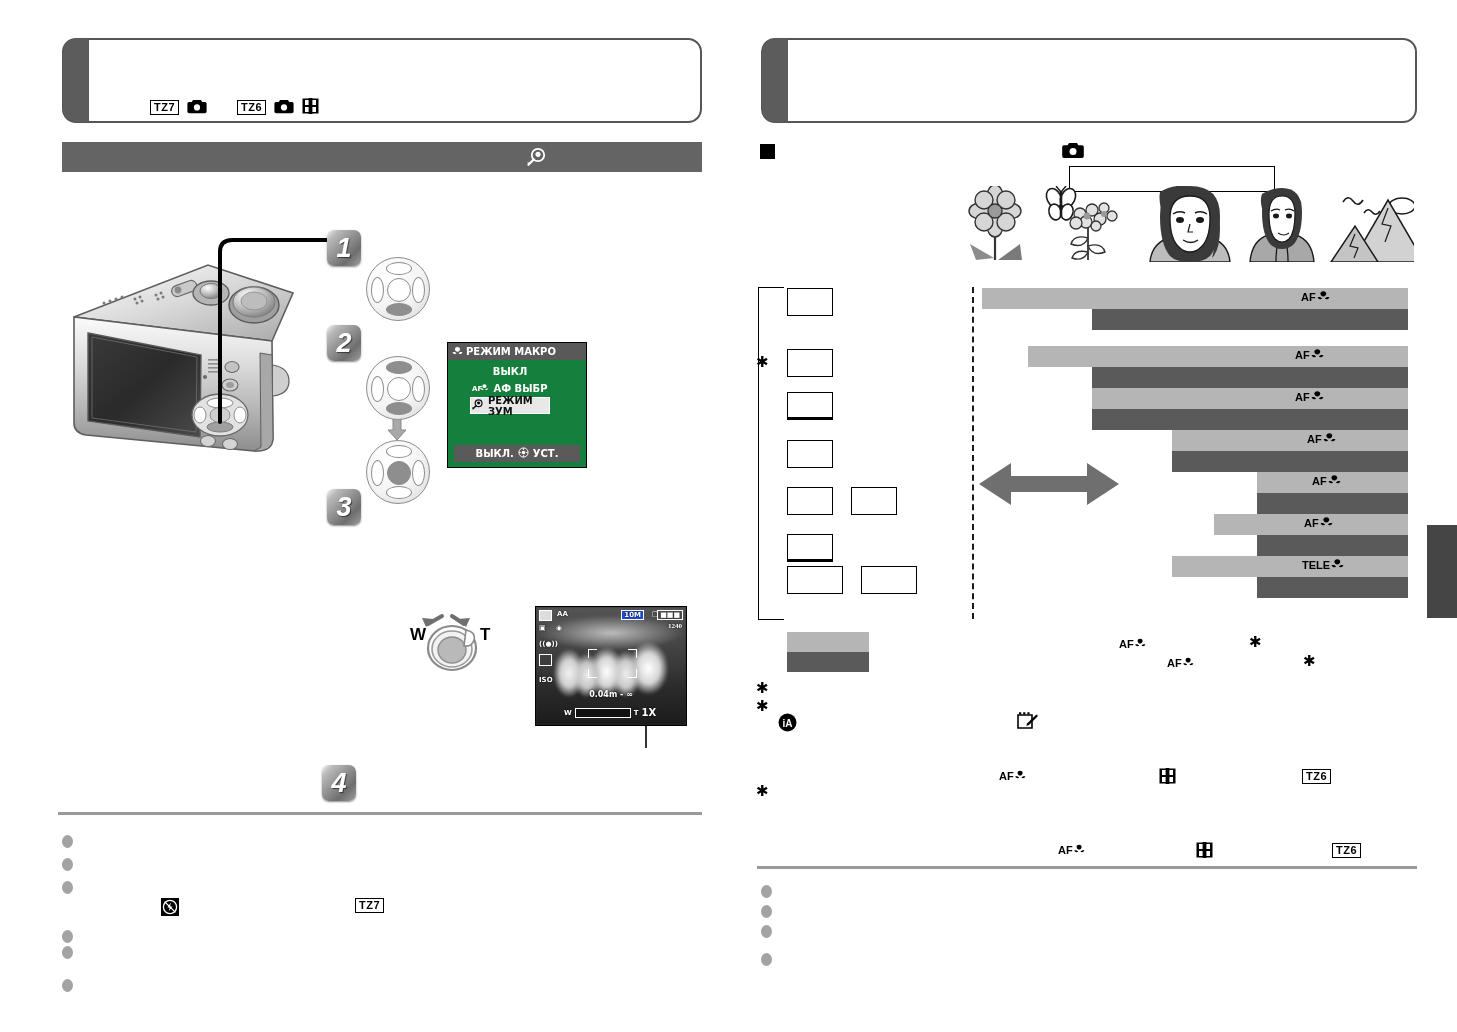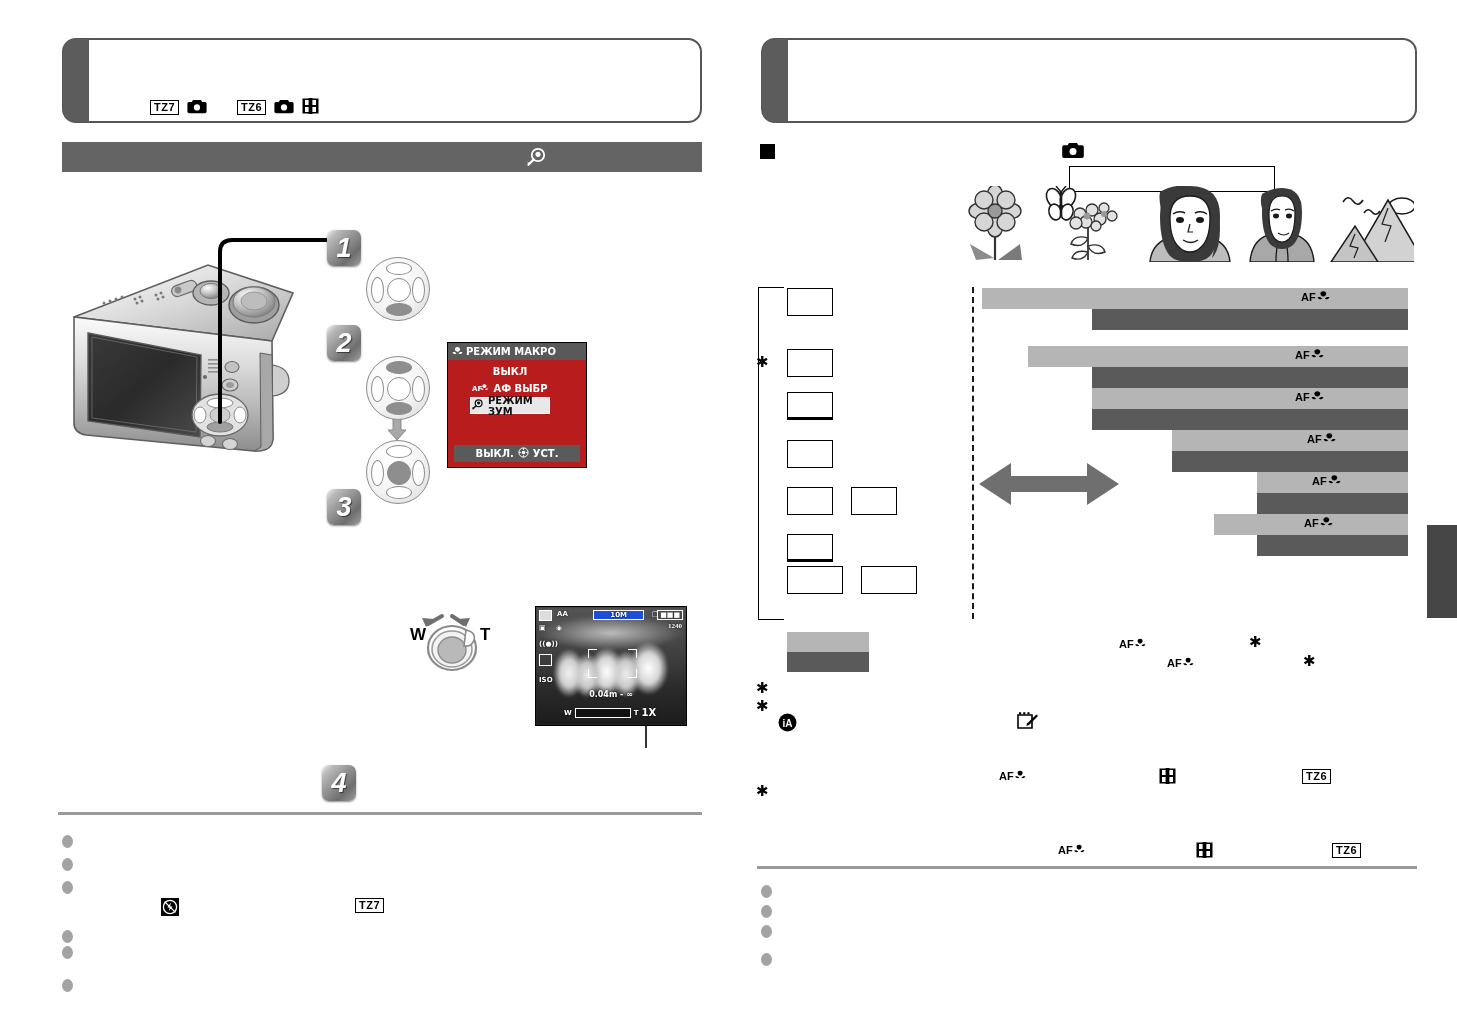--- a/index.html
+++ b/index.html
@@ -41,21 +41,21 @@
        border:1.5px solid #8c8c8c;}
   .pad i{position:absolute;border:1.2px solid #8c8c8c;background:#fff;border-radius:50%;display:block;}
   .pad .up   {left:19px;top:4px;width:24px;height:11px;}
   .pad .dn   {left:19px;bottom:4px;width:24px;height:11px;}
   .pad .lf   {left:4px;top:19px;width:11px;height:24px;}
   .pad .rt   {right:4px;top:19px;width:11px;height:24px;}
   .pad .ctr  {left:20px;top:20px;width:22px;height:22px;}
   .pad .on{background:#8e8e8e;}
 
   
-  .lcd{position:absolute;background:#b91c1c;border:1px solid #000;box-sizing:border-box;
+  .lcd{position:absolute;background:#15803d;border:1px solid #000;box-sizing:border-box;
        font-family:"DejaVu Sans",sans-serif;}
   .lcd-title{position:absolute;left:0;right:0;top:0;height:17px;background:#595959;color:#fff;
        font-size:10px;font-weight:bold;display:flex;align-items:center;padding-left:4px;gap:3px;}
   .lcd-opts{position:absolute;left:22px;right:36px;top:20px;}
   .lcd-opt{height:17px;display:flex;align-items:center;justify-content:center;gap:4px;
        color:#fff;font-size:10px;font-weight:bold;}
   .lcd-opt.sel{background:#e8e8e8;color:#111;border:1px solid #fff;box-sizing:border-box;}
   .lcd-foot{position:absolute;left:6px;right:6px;bottom:5px;height:17px;background:#5a5a5a;
        color:#fff;font-size:10px;font-weight:bold;display:flex;align-items:center;
        justify-content:center;gap:4px;}
@@ -335,21 +335,21 @@
     <div class="blur"></div>
 
     <div class="obox" style="left:3px;top:3px;width:13px;height:11px;background:#ddd;"></div>
     <div class="ost" style="left:21px;top:3px;">AA</div>
     <div class="ost" style="left:3px;top:17px;">▣</div>
     <div class="ost" style="left:20px;top:17px;">◉</div>
     <div class="ost" style="left:3px;top:33px;">((●))</div>
     <div class="obox" style="left:3px;top:47px;width:13px;height:12px;"></div>
     <div class="ost" style="left:3px;top:69px;">ISO</div>
 
-    <div class="ost" style="right:42px;top:3px;border:1px solid #fff;padding:0 16px;background:#1d4ed8;margin-left:6px;">10M</div>
+    <div class="ost" style="right:42px;top:3px;border:1px solid #fff;padding:0 2px;background:#1d4ed8;margin-left:6px;">10M</div>
     <div class="ost" style="right:28px;top:3px;">▢</div>
     <div class="ost" style="right:3px;top:3px;border:1px solid #fff;padding:0 2px;">■■■</div>
     <div class="ost" style="right:4px;top:15px;font-family:Liberation Serif, serif;">1240</div>
 
     <div class="afbr" style="left:52px;top:42px;border-right:none;border-bottom:none;"></div>
     <div class="afbr" style="left:92px;top:42px;border-left:none;border-bottom:none;"></div>
     <div class="afbr" style="left:52px;top:62px;border-right:none;border-top:none;"></div>
     <div class="afbr" style="left:92px;top:62px;border-left:none;border-top:none;"></div>
 
     <div class="ost" style="left:0;right:0;bottom:26px;text-align:center;font-size:8px;">0.04m - ∞</div>
@@ -601,20 +601,34 @@
         <span class="ico">
           <svg width="13" height="12" viewBox="0 0 13 12">
               <path d="M3.4 3.6c0-1.4 1.1-2.4 2.9-2.4s2.9 1 2.9 2.4c0 1.7-1.2 2.9-2.9 2.9S3.4 5.3 3.4 3.6z" fill="#000"></path>
               <path d="M.6 7.4c1.6-.8 3.7-.2 4.5 1.4-1.7.9-3.7.3-4.5-1.4z" fill="#000"></path>
               <path d="M12.4 7.4c-1.6-.8-3.7-.2-4.5 1.4 1.7.9 3.7.3 4.5-1.4z" fill="#000"></path>
             </svg>
         </span>
       </div>
     </div>
 
+    <div class="bar" style="left:0;top:268px;width:426px;height:42px;">
+      <div class="lt" style="left:190px;width:236px;"></div>
+      <div class="dk" style="left:275px;width:151px;"></div>
+      <div class="lbl" style="left:320px;">
+        <span>TELE</span>
+        <span class="ico">
+          <svg width="13" height="12" viewBox="0 0 13 12">
+              <path d="M3.4 3.6c0-1.4 1.1-2.4 2.9-2.4s2.9 1 2.9 2.4c0 1.7-1.2 2.9-2.9 2.9S3.4 5.3 3.4 3.6z" fill="#000"></path>
+              <path d="M.6 7.4c1.6-.8 3.7-.2 4.5 1.4-1.7.9-3.7.3-4.5-1.4z" fill="#000"></path>
+              <path d="M12.4 7.4c-1.6-.8-3.7-.2-4.5 1.4 1.7.9 3.7.3 4.5-1.4z" fill="#000"></path>
+            </svg>
+        </span>
+      </div>
+    </div>
   </div>
 
   <div style="position:absolute;left:250px;top:459px;">
     <svg width="140" height="50" viewBox="0 0 140 50">
       <path d="M0 25 L32 4 L32 17 L108 17 L108 4 L140 25 L108 46 L108 33 L32 33 L32 46 Z" fill="#6f6f6f"></path>
     </svg>
   </div>
 
   <div class="legend-sw" style="left:58px;top:632px;width:82px;height:40px;">
     <div class="a"></div>

